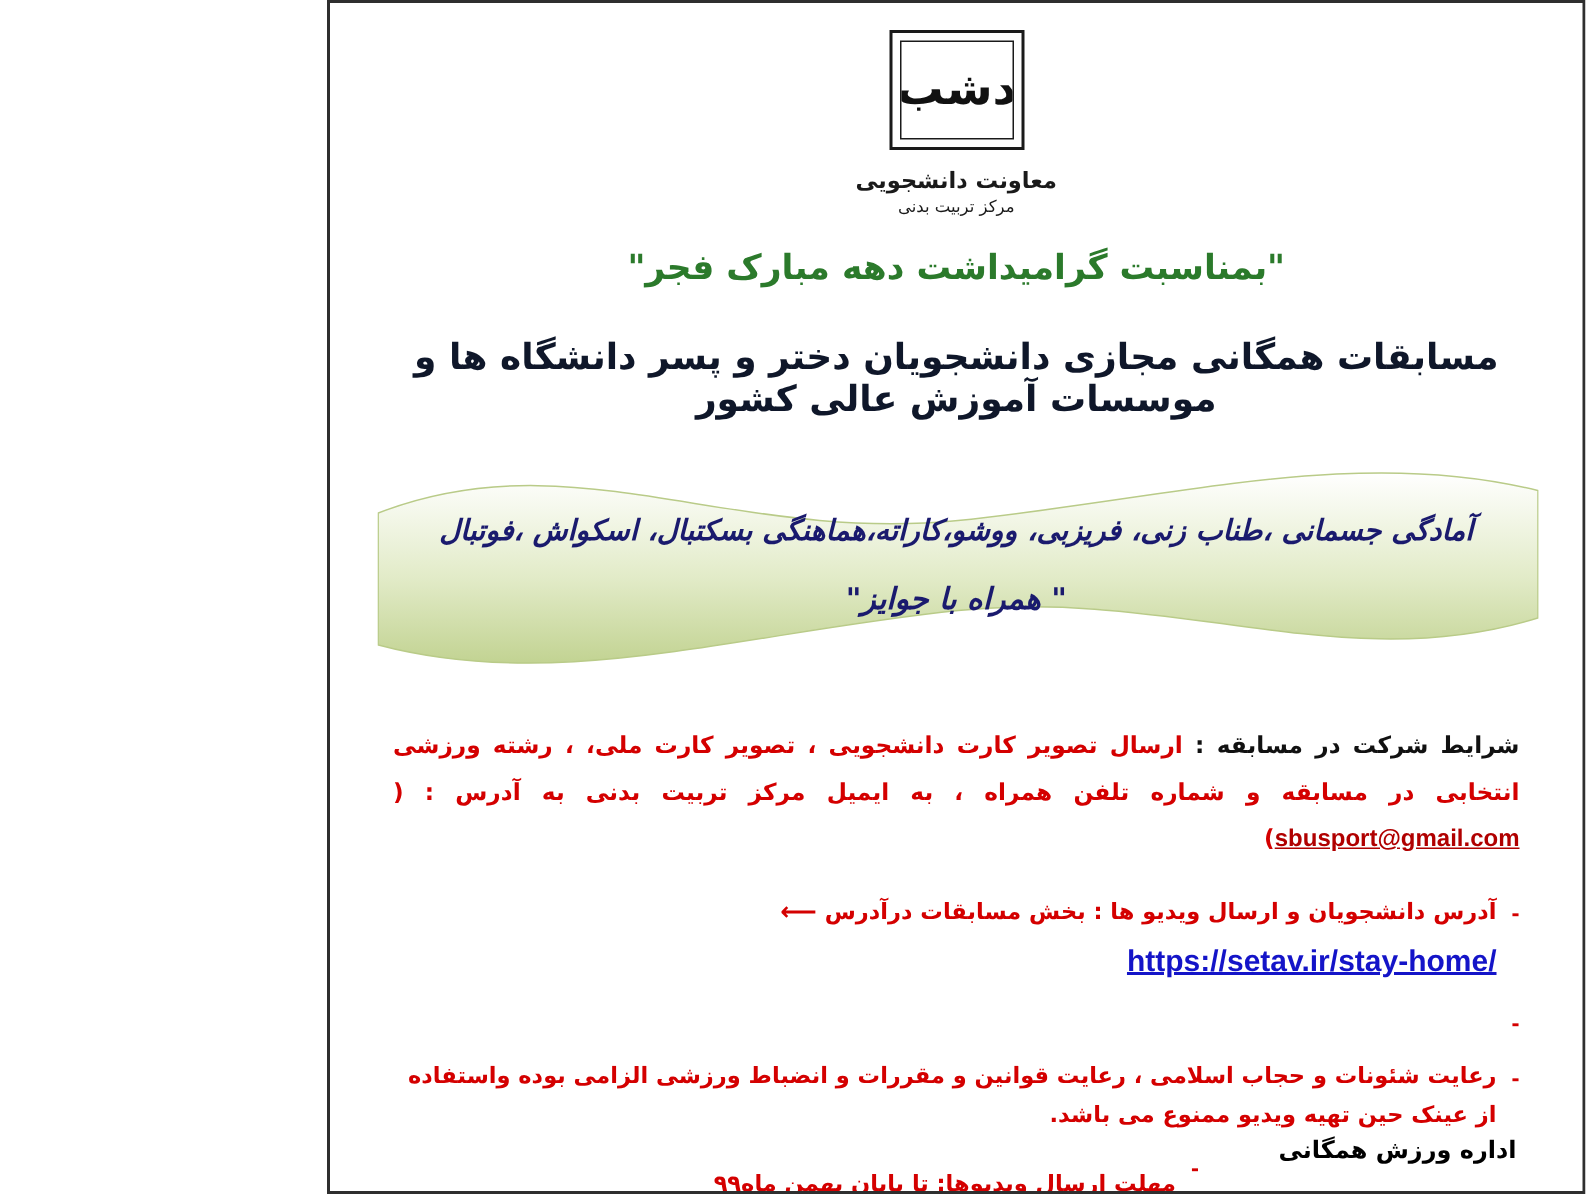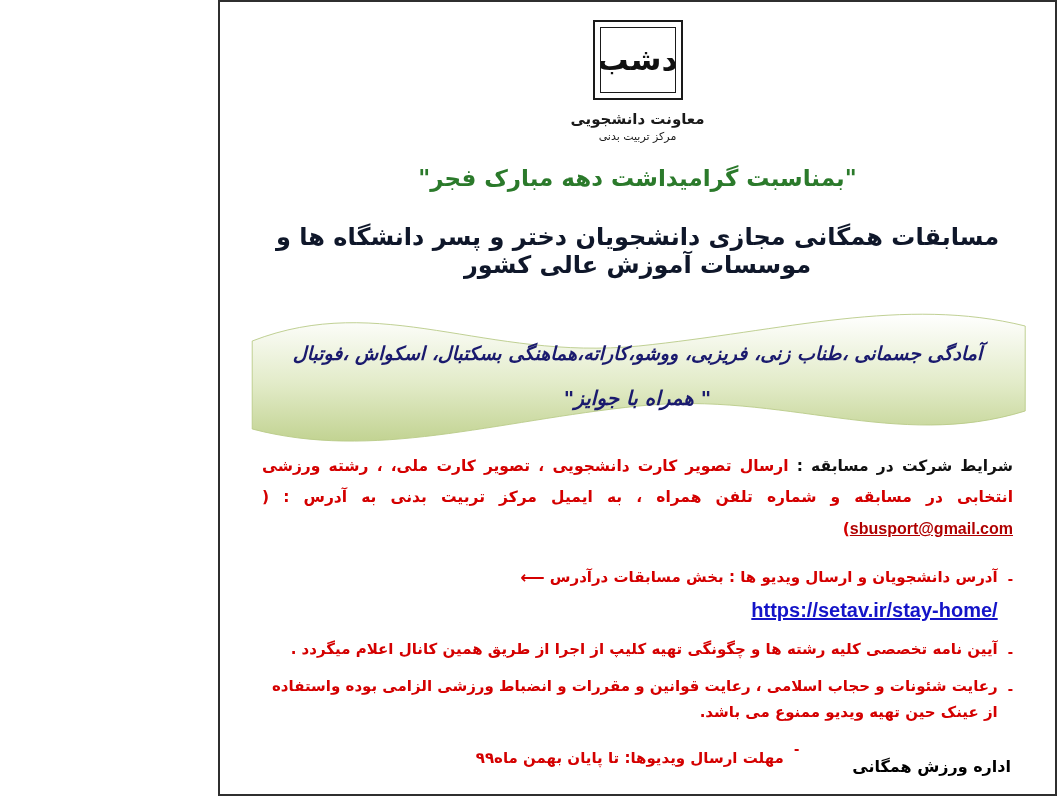--- a/index.html
+++ b/index.html
@@ -131,20 +131,21 @@
     color: #1a1a6e;
     font-size: 20px;
     font-weight: bold;
     font-style: italic;
     font-family: "DejaVu Sans", "Liberation Sans", sans-serif;
     text-align: center;
   }
 
   
   .body-text {
+    margin-top: 30px;
     padding: 0 42px;
     text-align: justify;
   }
   .cond-para {
     color: #d40000;
     font-size: 15.5px;
     font-weight: bold;
     line-height: 2.0;
     font-family: "DejaVu Sans", "Liberation Sans", sans-serif;
     text-align: justify;
@@ -280,21 +281,20 @@
         <span class="dash">-</span>
         <div class="bullet-body">
           <span>آدرس دانشجویان و ارسال ویدیو ها : بخش مسابقات درآدرس</span>
           <span class="arrow">⟵</span>
           <a class="url-link" href="#">https://setav.ir/stay-home/</a>
         </div>
       </div>
 
       <div class="bullet-row">
         <span class="dash">-</span>
-        <div class="bullet-body">آیین نامه تخصصی کلیه رشته ها و چگونگی تهیه کلیپ از اجرا از طریق همین کانال اعلام میگردد .</div>
       </div>
 
       <div class="bullet-row">
         <span class="dash">-</span>
         <div class="bullet-body">رعایت شئونات و حجاب اسلامی ، رعایت قوانین و مقررات و انضباط ورزشی الزامی بوده واستفاده از عینک حین تهیه ویدیو ممنوع می باشد.</div>
       </div>
 
       <div class="bullet-row row-center">
         <span class="dash">-</span>
         <div class="bullet-body bullet-center">مهلت ارسال ویدیوها: تا پایان بهمن ماه۹۹</div>

